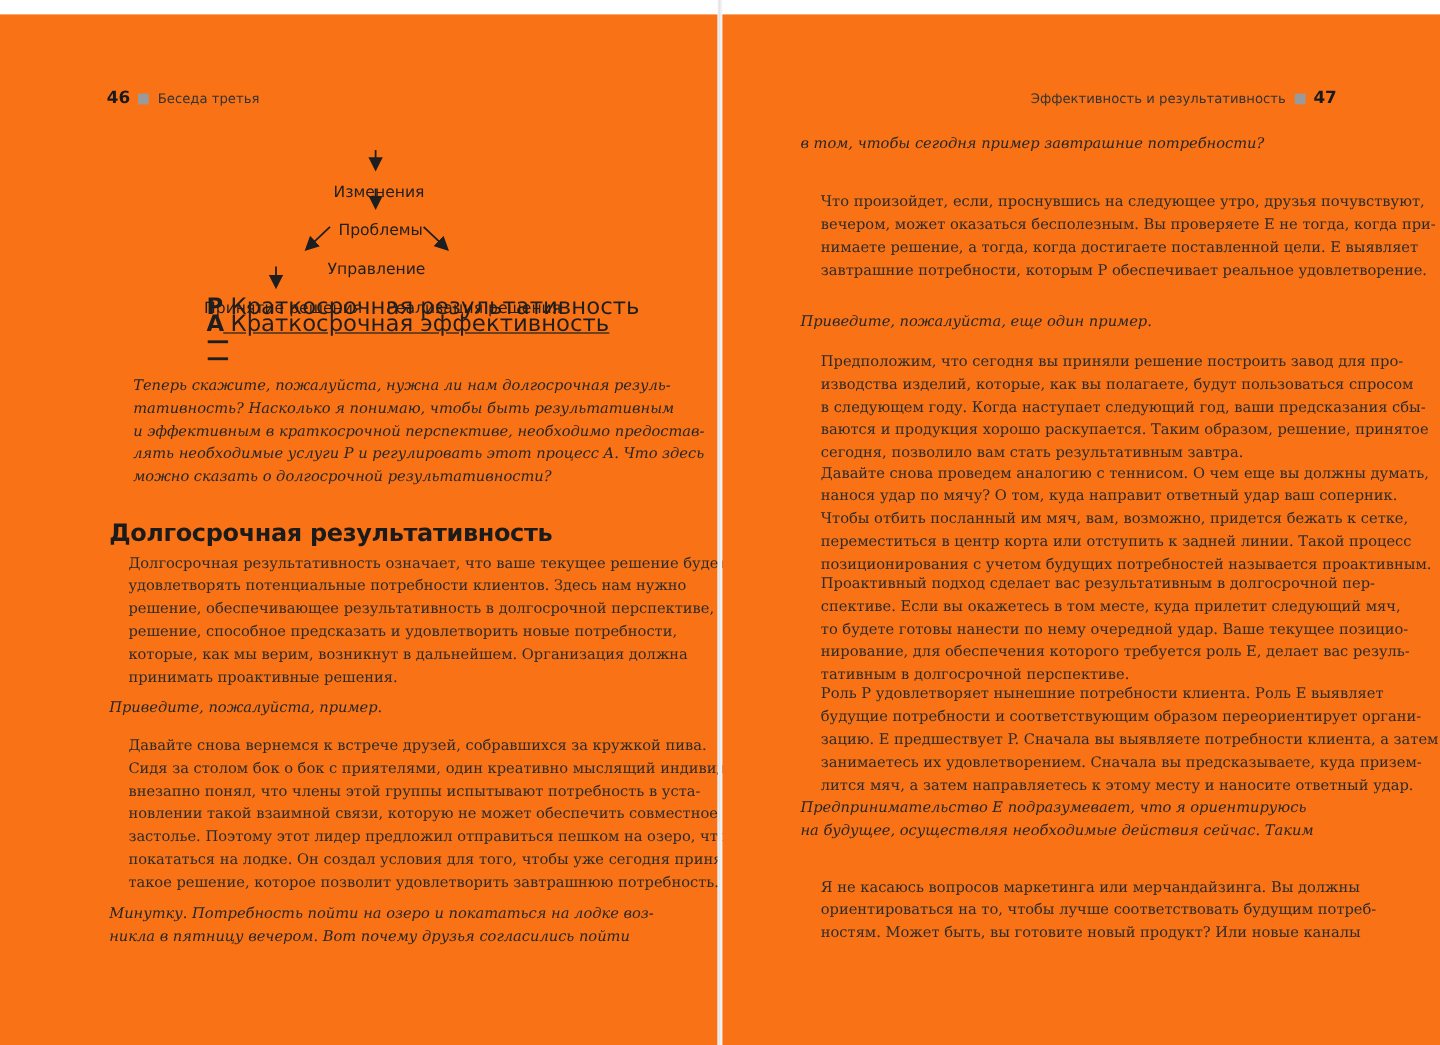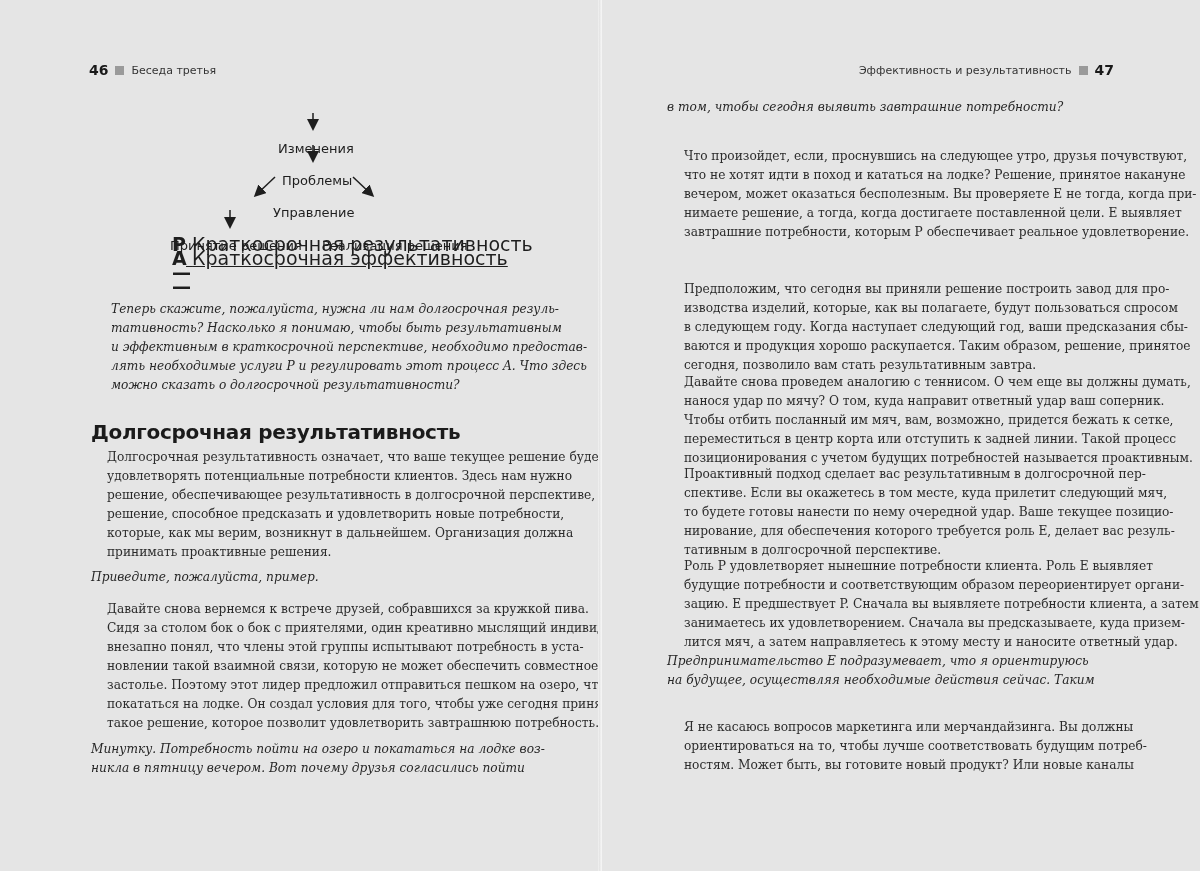--- a/index.html
+++ b/index.html
@@ -2,21 +2,21 @@
 <html><head>
   <meta charset="utf-8">
   <style>
     html, body { margin: 0; padding: 0; }
     body {
       width: 1200px; height: 871px; overflow: hidden;
       background: #ffffff; position: relative;
       color: #2a2a2a;
     }
     .spread { position: absolute; inset: 0; }
-    .page { position: absolute; top: 0; bottom: 0; background: #e5e5e5; }
+    .page { position: absolute; top: 12px; bottom: 0; background: #f97316; }
     .page-left { left: 0; width: 598px; }
     .page-right { left: 602px; width: 598px; }
     .spine {
       position: absolute; left: 598px; top: 0; width: 4px; height: 871px;
       background: linear-gradient(to right, #f2f2f2, #e3e3e3 45%, #ececec 55%, #f7f7f7);
     }
     .running-head {
       position: absolute; top: 62px; font-family: "DejaVu Sans", sans-serif;
       font-size: 11px; color: #333; display: flex; align-items: center; gap: 7px;
       white-space: nowrap;
@@ -124,31 +124,33 @@
   <div class="spine"></div>
 
   <div class="page page-right">
     <div class="running-head rh-right">
       <span>Эффективность и результативность</span>
       <span class="sq"></span>
       <span class="num">47</span>
     </div>
 
     <div class="text-block q" style="left:65px;top:98px;width:430px;">
-      <span class="line">в том, чтобы сегодня выявить завтрашние потребности?</span>
+      <span class="line">в том, чтобы сегодня пример завтрашние потребности?</span>
     </div>
 
     <div class="text-block ans" style="left:82px;top:147px;width:432px;">
       <span class="line">Что произойдет, если, проснувшись на следующее утро, друзья почувствуют,</span>
-      <span class="line">что не хотят идти в поход и кататься на лодке? Решение, принятое накануне</span>
       <span class="line">вечером, может оказаться бесполезным. Вы проверяете E не тогда, когда при-</span>
       <span class="line">нимаете решение, а тогда, когда достигаете поставленной цели. E выявляет</span>
       <span class="line">завтрашние потребности, которым P обеспечивает реальное удовлетворение.</span>
     </div>
 
+    <div class="text-block q" style="left:65px;top:247px;">
+      <span class="line">Приведите, пожалуйста, еще один пример.</span>
+    </div>
 
     <div class="text-block ans" style="left:82px;top:280px;width:432px;">
       <span class="line">Предположим, что сегодня вы приняли решение построить завод для про-</span>
       <span class="line">изводства изделий, которые, как вы полагаете, будут пользоваться спросом</span>
       <span class="line">в следующем году. Когда наступает следующий год, ваши предсказания сбы-</span>
       <span class="line">ваются и продукция хорошо раскупается. Таким образом, решение, принятое</span>
       <span class="line" style="text-align-last:left;">сегодня, позволило вам стать результативным завтра.</span>
     </div>
 
     <div class="text-block ans" style="left:82px;top:373px;width:432px;">

